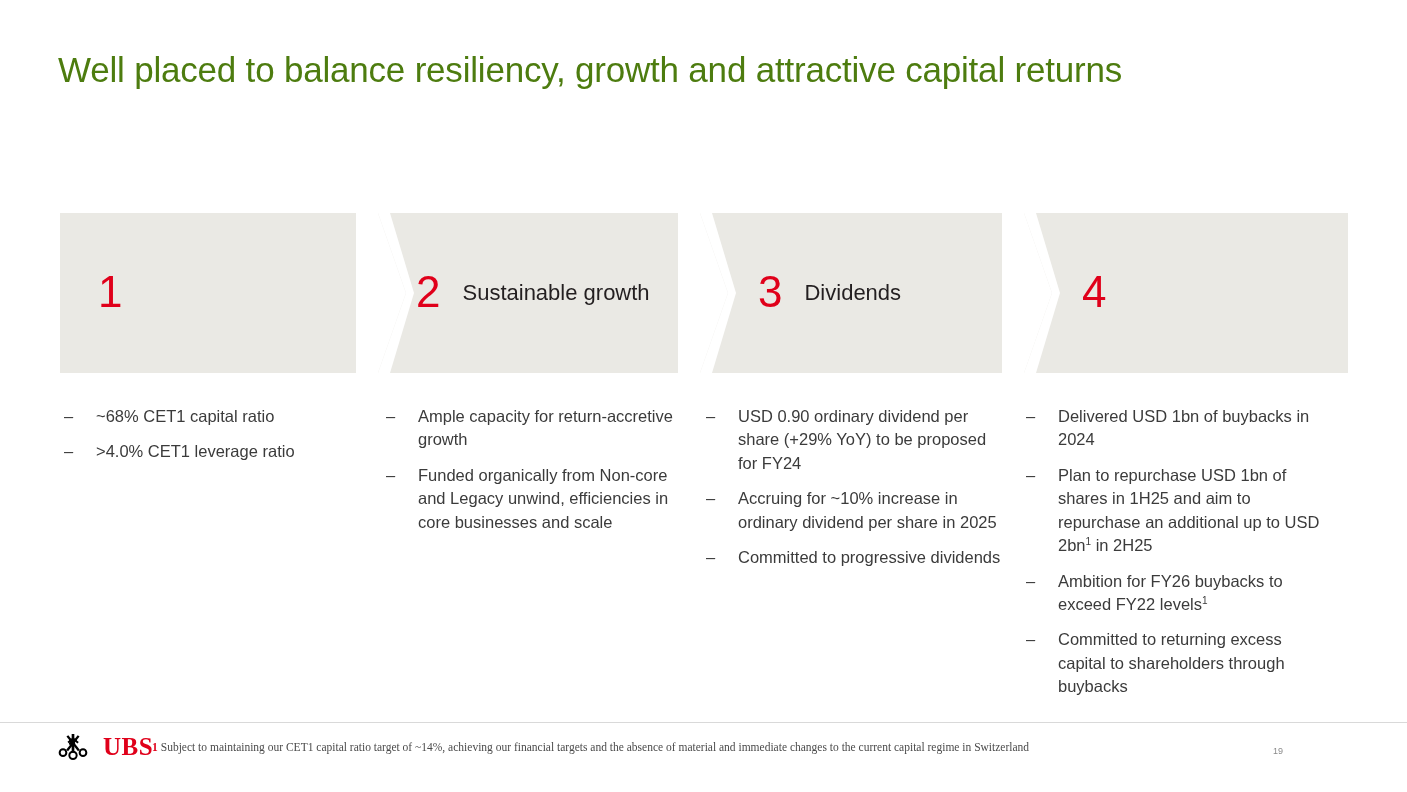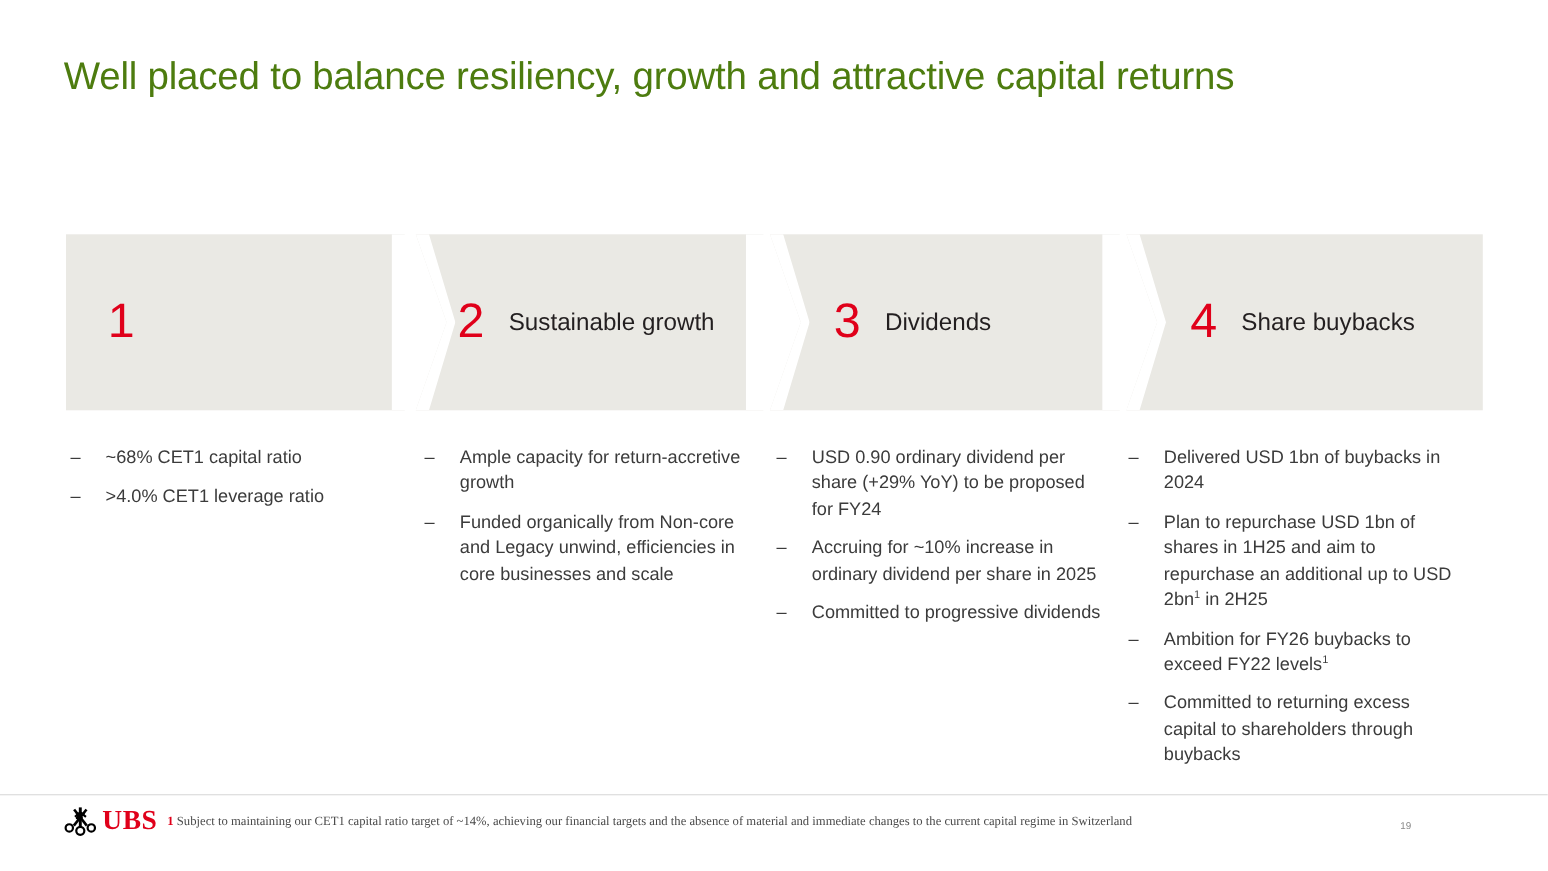--- a/index.html
+++ b/index.html
@@ -141,21 +141,21 @@
     align-items: center;
     height: 30px;
   }
   .logo-keys { width: 34px; height: 28px; display: block; }
   .logo-word {
     font-family: "Liberation Serif", serif;
     font-size: 25px;
     font-weight: 700;
     color: #e0001a;
     letter-spacing: 0.5px;
-    margin-left: 3px;
+    margin-left: 13px;
     line-height: 1;
   }
   .footnote {
     position: absolute;
     left: 152px;
     top: 740px;
     font-size: 11.5px;
     color: #4a4a4a;
     white-space: nowrap;
     line-height: 1.3;
@@ -197,21 +197,20 @@
   <div class="step step-3">
     <div class="step-inner">
       <span class="step-num">3</span>
       <span class="step-label">Dividends</span>
     </div>
   </div>
 
   <div class="step step-4">
     <div class="step-inner">
       <span class="step-num">4</span>
-      <span class="step-label">Share buybacks</span>
     </div>
   </div>
 
   <svg class="chev chev-a" viewBox="0 0 58 160" preserveAspectRatio="none">
     <path d="M0,0 H22 L50,80 L22,160 H0 Z" fill="#ffffff"></path>
     <path d="M22,0 H34 L58,80 L34,160 H22 L50,80 Z" fill="#ffffff"></path>
   </svg>
   <svg class="chev chev-b" viewBox="0 0 58 160" preserveAspectRatio="none">
     <path d="M0,0 H22 L50,80 L22,160 H0 Z" fill="#ffffff"></path>
     <path d="M22,0 H34 L58,80 L34,160 H22 L50,80 Z" fill="#ffffff"></path>

